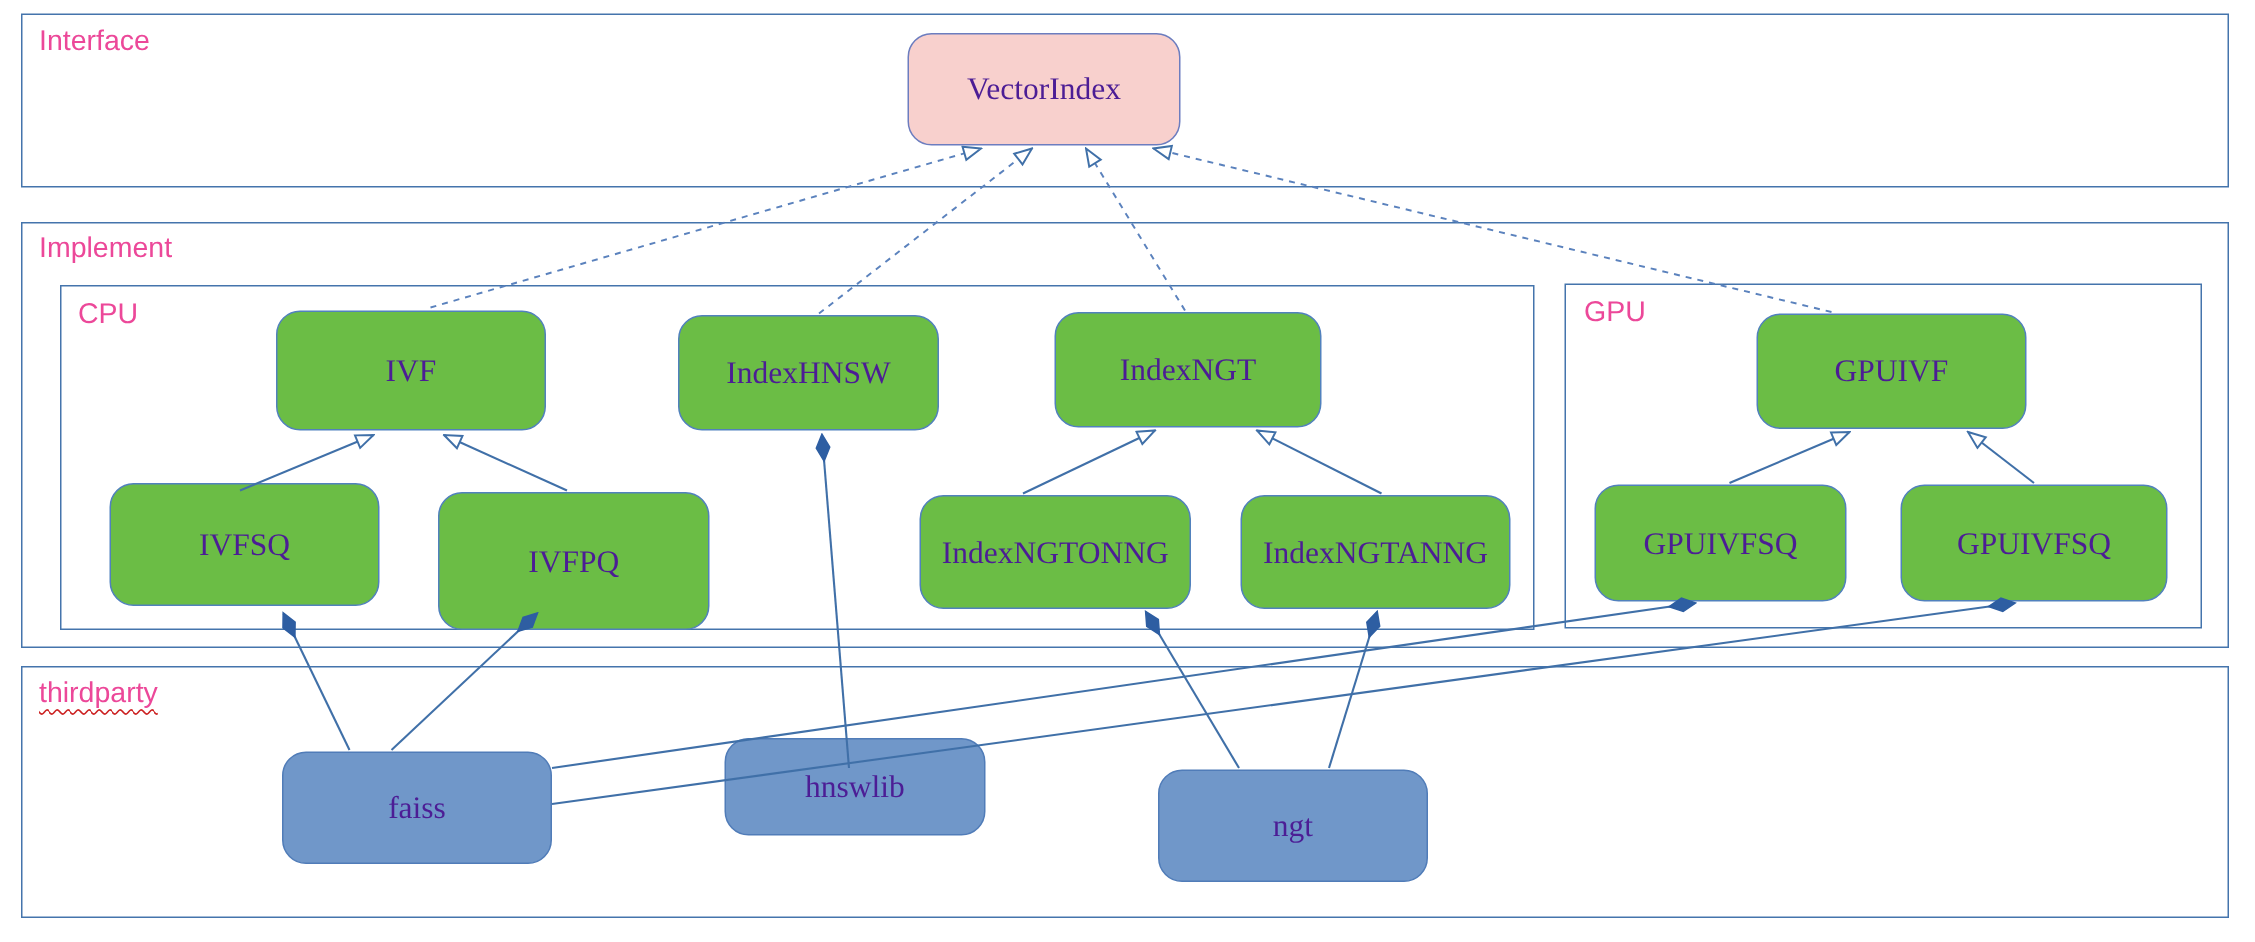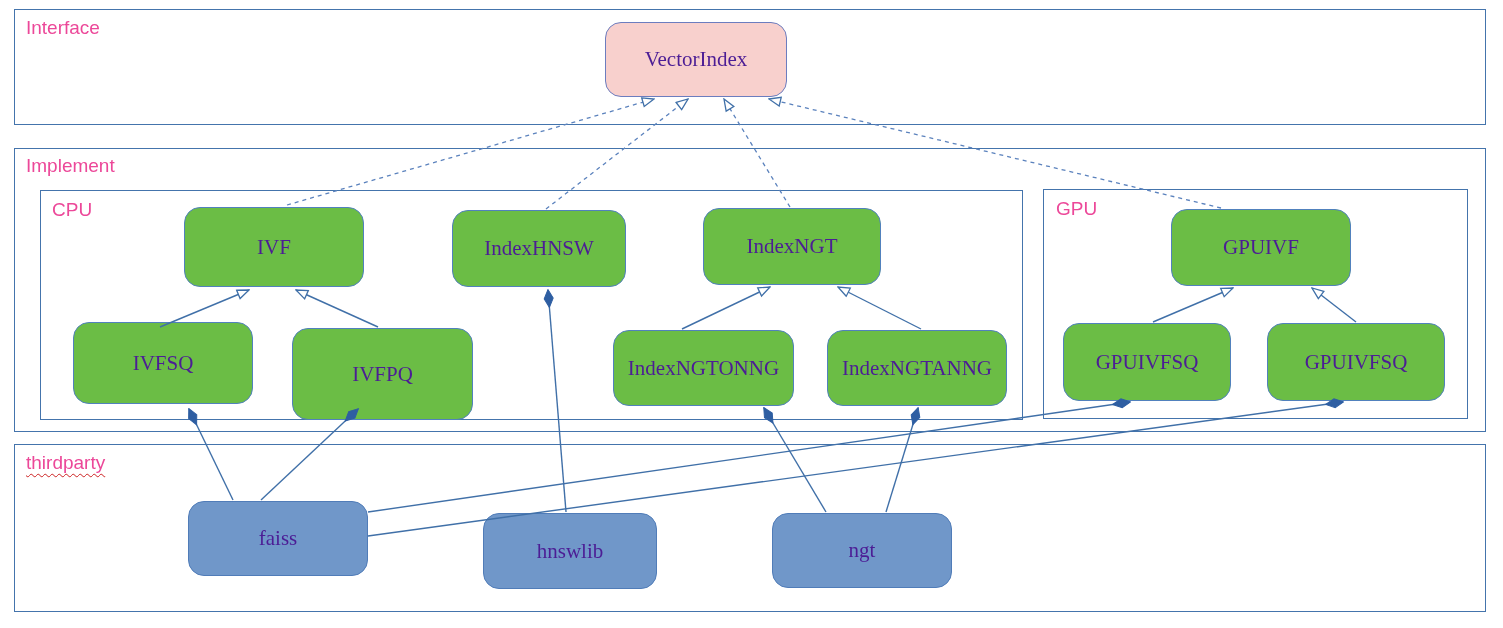--- a/index.html
+++ b/index.html
@@ -60,21 +60,21 @@
   <div class="node green" style="left:1171px; top:209px; width:180px; height:77px;">GPUIVF</div>
 
   <div class="node green" style="left:73px; top:322px; width:180px; height:82px;">IVFSQ</div>
   <div class="node green" style="left:292px; top:328px; width:181px; height:92px;">IVFPQ</div>
   <div class="node green" style="left:613px; top:330px; width:181px; height:76px;text-align:right;">IndexNGTONNG</div>
   <div class="node green" style="left:827px; top:330px; width:180px; height:76px;">IndexNGTANNG</div>
   <div class="node green" style="left:1063px; top:323px; width:168px; height:78px;text-align:right;">GPUIVFSQ</div>
   <div class="node green" style="left:1267px; top:323px; width:178px; height:78px;">GPUIVFSQ</div>
 
   <div class="node blue" style="left:188px; top:501px; width:180px; height:75px;">faiss</div>
-  <div class="node blue" style="left:483px; top:513px; width:174px; height:76px;">hnswlib</div>
+  <div class="node blue" style="left:483px; top:492px; width:174px; height:65px;">hnswlib</div>
   <div class="node blue" style="left:772px; top:513px; width:180px; height:75px;">ngt</div>
 
   <svg class="edges" viewBox="0 0 1503 628" xmlns="http://www.w3.org/2000/svg">
     <defs>
       <marker id="mArrow" viewBox="0 0 14 12" refX="13" refY="6" markerWidth="14" markerHeight="12" orient="auto" markerUnits="userSpaceOnUse">
         <path d="M1.5,1.5 L13,6 L1.5,10.5 Z" fill="#ffffff" stroke="#4070a8" stroke-width="1.3"></path>
       </marker>
       <marker id="mDiamond" viewBox="0 0 20 11" refX="18.5" refY="5.5" markerWidth="20" markerHeight="11" orient="auto" markerUnits="userSpaceOnUse">
         <path d="M1,5.5 L10,1 L19,5.5 L10,10 Z" fill="#2e5ea2" stroke="#2e5ea2"></path>
       </marker>

